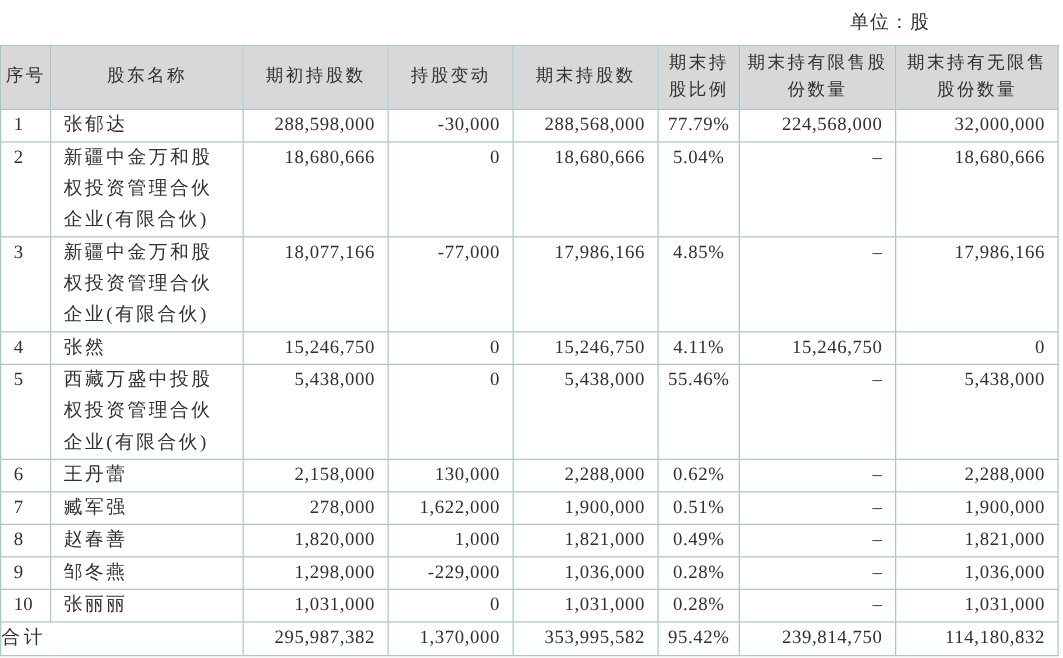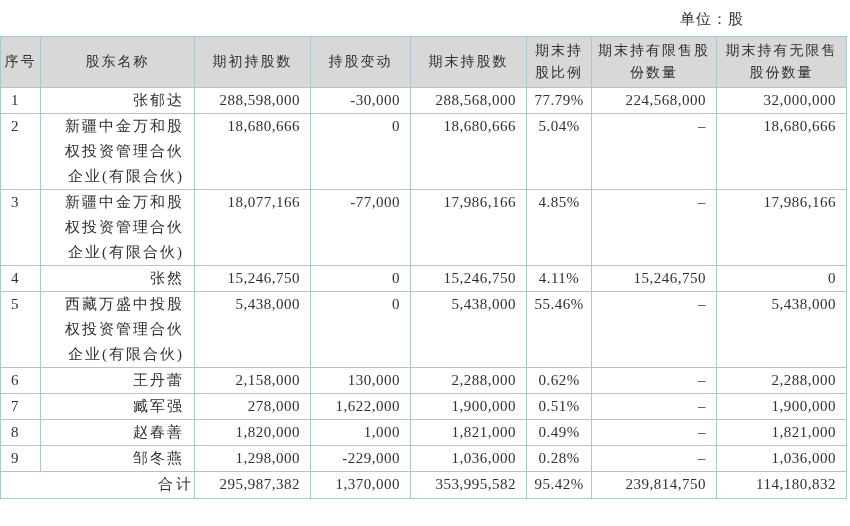--- a/index.html
+++ b/index.html
@@ -11,20 +11,21 @@
     color: #303030;
     font-family: "Liberation Serif", "DejaVu Serif", serif;
     overflow: hidden;
   }
   .unit-label {
     text-align: right;
     padding: 8px 106px 6px 12px;
     font-size: 15px;
     line-height: 22px;
     letter-spacing: 1px;
+    font-family: Liberation Mono, monospace;
   }
   table.holdings {
     border-collapse: collapse;
     table-layout: fixed;
     width: 846px;
     margin-left: 0;
   }
   th, td {
     border: 1px solid #a9c7cf;
     overflow: hidden;
@@ -41,25 +42,25 @@
     padding: 0 2px;
   }
   td {
     font-size: 15px;
     line-height: 25px;
     vertical-align: top;
     background: #ffffff;
     padding: 0;
   }
   .c-no   { text-align: left;  padding-left: 10px; }
-  .c-name { text-align: right; letter-spacing: 2px; padding: 0 10px; }
+  .c-name { text-align: left; letter-spacing: 2px; padding: 0 10px; }
   .c-num  { text-align: right; padding-right: 10px; letter-spacing: 0.5px; }
   .c-pct  { text-align: center; letter-spacing: 0.5px; }
   tr.total-row td { height: 27px; }
-  tr.total-row .c-label { text-align: right; letter-spacing: 3px; }
+  tr.total-row .c-label { text-align: left; letter-spacing: 3px; }
 </style>
 </head>
 <body>
 
 <div class="unit-label">单位：股</div>
 
 <table class="holdings">
   <colgroup>
     <col style="width:40px">
       <col style="width:154px">
@@ -166,20 +167,30 @@
     <tr>
       <td class="c-no">9</td>
       <td class="c-name">邹冬燕</td>
       <td class="c-num">1,298,000</td>
       <td class="c-num">-229,000</td>
       <td class="c-num">1,036,000</td>
       <td class="c-pct">0.28%</td>
       <td class="c-num">–</td>
       <td class="c-num">1,036,000</td>
     </tr>
+    <tr>
+      <td class="c-no">10</td>
+      <td class="c-name">张丽丽</td>
+      <td class="c-num">1,031,000</td>
+      <td class="c-num">0</td>
+      <td class="c-num">1,031,000</td>
+      <td class="c-pct">0.28%</td>
+      <td class="c-num">–</td>
+      <td class="c-num">1,031,000</td>
+    </tr>
     <tr class="total-row">
       <td class="c-label" colspan="2">合计</td>
       <td class="c-num">295,987,382</td>
       <td class="c-num">1,370,000</td>
       <td class="c-num">353,995,582</td>
       <td class="c-pct">95.42%</td>
       <td class="c-num">239,814,750</td>
       <td class="c-num">114,180,832</td>
     </tr>
   </tbody>

